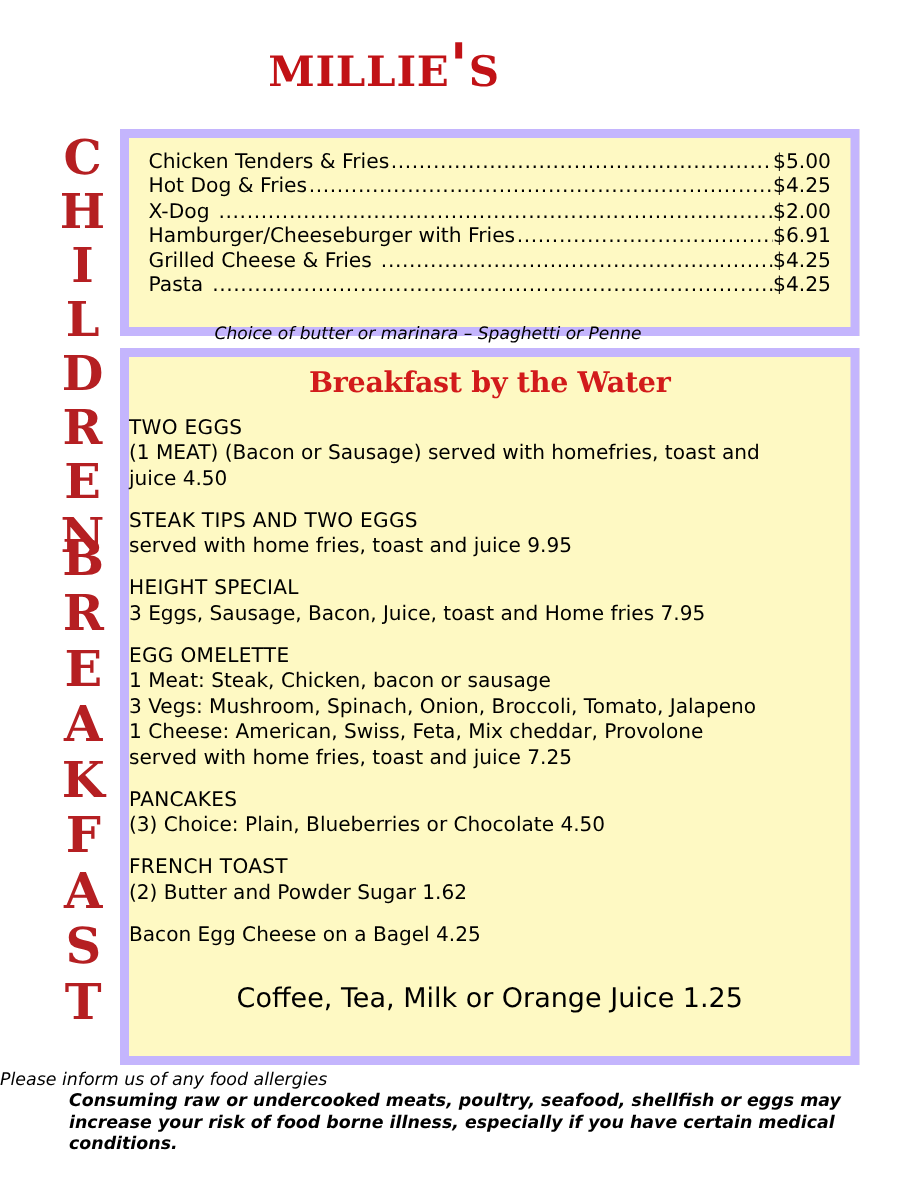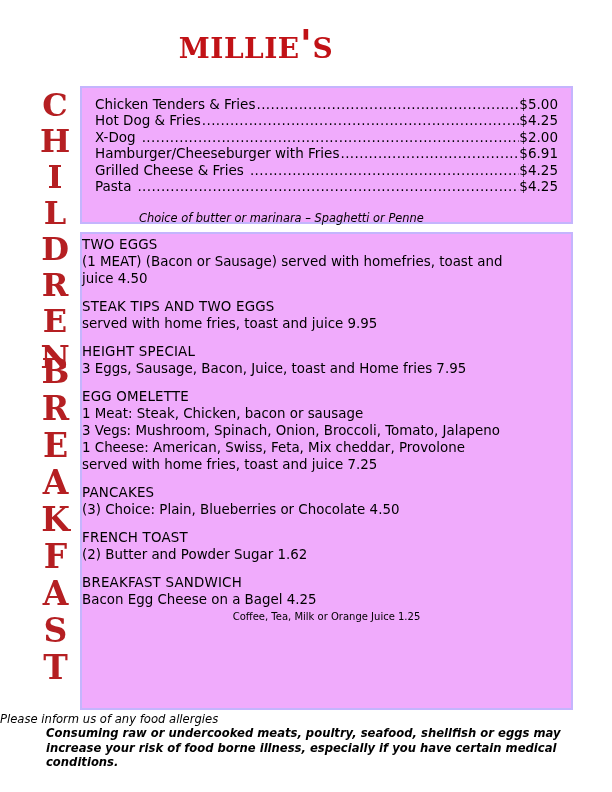--- a/index.html
+++ b/index.html
@@ -53,22 +53,22 @@
   }
   .vlabel-breakfast {
     left: 36px;
     top: 352px;
     font-size: 33px;
   }
 
   
   .box {
     position: absolute;
-    border: 2px solid #c4b5fd;
-    background: #f0abfc;
+    border: 6px solid #c4b5fd;
+    background: #fef9c3;
     box-sizing: border-box;
   }
   .box-children {
     left: 80px;
     top: 86px;
     width: 493px;
     height: 138px;
   }
   .box-breakfast {
     left: 80px;
@@ -129,23 +129,23 @@
     font-size: 13.4px;
     line-height: 17px;
     letter-spacing: 0.2px;
   }
   .bk-desc {
     font-size: 13.4px;
     line-height: 17px;
   }
   .bk-drinks {
     text-align: center;
-    font-size: 10px;
+    font-size: 18px;
     line-height: 18px;
-    margin-top: 0;
+    margin-top: 25px;
   }
 
   
   .footer {
     position: absolute;
     left: 0;
     top: 712px;
     width: 612px;
     text-align: left;
     font-style: italic;
@@ -200,20 +200,21 @@
       <span class="kid-dots">................................................................................................</span>
       <span class="kid-price">$4.25</span>
     </div>
     <div class="kids-note">Choice of butter or marinara – Spaghetti or Penne</div>
   </div>
 </div>
 
 <div class="vlabel vlabel-breakfast">BREAKFAST</div>
 
 <div class="box box-breakfast">
+  <div class="bk-heading">Breakfast by the Water</div>
 
   <div class="bk-item">
     <div class="bk-name">TWO EGGS</div>
     <div class="bk-desc">(1 MEAT) (Bacon or Sausage) served with homefries, toast and</div>
     <div class="bk-desc">juice 4.50</div>
   </div>
 
   <div class="bk-item">
     <div class="bk-name">STEAK TIPS AND TWO EGGS</div>
     <div class="bk-desc">served with home fries, toast and juice 9.95</div>
@@ -236,21 +237,20 @@
     <div class="bk-name">PANCAKES</div>
     <div class="bk-desc">(3) Choice: Plain, Blueberries or Chocolate 4.50</div>
   </div>
 
   <div class="bk-item">
     <div class="bk-name">FRENCH TOAST</div>
     <div class="bk-desc">(2) Butter and Powder Sugar 1.62</div>
   </div>
 
   <div class="bk-item">
-    <div class="bk-name">BREAKFAST SANDWICH</div>
     <div class="bk-desc">Bacon Egg Cheese on a Bagel 4.25</div>
   </div>
 
   <div class="bk-drinks">Coffee, Tea, Milk or Orange Juice 1.25</div>
 </div>
 
 <div class="footer">
   <div class="footer-line1">Please inform us of any food allergies</div>
   <div class="footer-line2">Consuming raw or undercooked meats, poultry, seafood, shellfish or eggs may increase your risk of food borne illness, especially if you have certain medical conditions.</div>
 </div>

